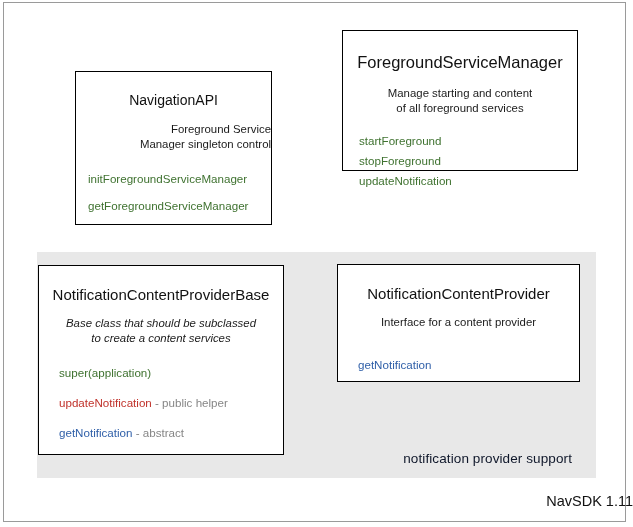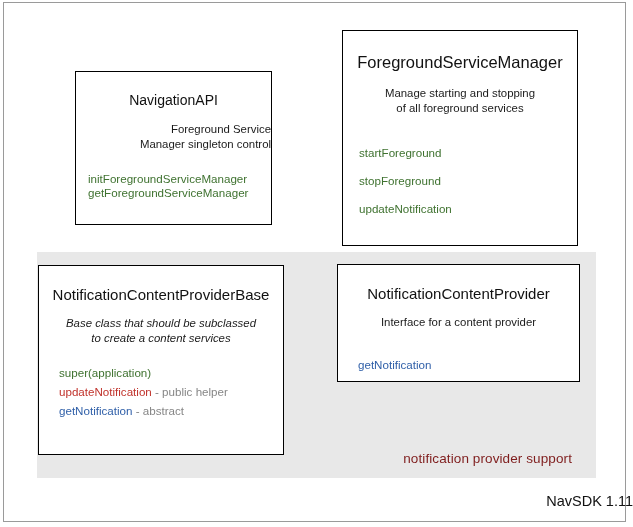--- a/index.html
+++ b/index.html
@@ -41,21 +41,21 @@
     width: 559px;
     height: 226px;
     background: #e8e8e8;
   }
 
   .group-label {
     position: absolute;
     right: 24px;
     bottom: 12px;
     font-size: 13.5px;
-    color: #7f1d1d;
+    color: #0f172a;
     white-space: nowrap;
     letter-spacing: 0.1px;
   }
 
   
   .class-box {
     position: absolute;
     background: #ffffff;
     border: 1.6px solid #000000;
     box-sizing: border-box;
@@ -103,61 +103,62 @@
     font-size: 14px;
     margin-top: 20px;
   }
   #box-navigation-api .box-desc {
     margin-top: 14px;
     text-align: right;
   }
   #box-navigation-api .member-list {
     margin-top: 20px;
     padding-left: 12px;
+    gap: 13px;
   }
 
   
   #box-foreground-service-manager {
     left: 342px;
     top: 30px;
     width: 236px;
-    height: 216px;
+    height: 141px;
   }
   #box-foreground-service-manager .box-title {
     font-size: 16.5px;
     margin-top: 22px;
   }
   #box-foreground-service-manager .box-desc {
     margin-top: 14px;
   }
   #box-foreground-service-manager .member-list {
-    margin-top: 30px;
+    margin-top: 18px;
     padding-left: 16px;
-    gap: 14px;
+    gap: 6px;
   }
 
   
   #box-notification-content-provider-base {
     left: 38px;
     top: 265px;
     width: 246px;
     height: 190px;
   }
   #box-notification-content-provider-base .box-title {
     font-size: 15px;
     margin-top: 20px;
   }
   #box-notification-content-provider-base .box-desc {
     margin-top: 13px;
     font-style: italic;
   }
   #box-notification-content-provider-base .member-list {
     margin-top: 20px;
     padding-left: 20px;
-    gap: 5px;
+    gap: 16px;
   }
 
   
   #box-notification-content-provider {
     left: 337px;
     top: 264px;
     width: 243px;
     height: 118px;
   }
   #box-notification-content-provider .box-title {
@@ -207,21 +208,21 @@
       </div>
       <div class="member">
         <span class="m-green">getForegroundServiceManager</span><span class="m-note"></span>
       </div>
     </div>
   </div>
 
   <div class="class-box" id="box-foreground-service-manager">
     <div class="box-title">ForegroundServiceManager</div>
     <div class="box-desc">
-      <div>Manage starting and stopping</div>
+      <div>Manage starting and content</div>
       <div>of all foreground services</div>
     </div>
     <div class="member-list">
       <div class="member">
         <span class="m-green">startForeground</span><span class="m-note"></span>
       </div>
       <div class="member">
         <span class="m-green">stopForeground</span><span class="m-note"></span>
       </div>
       <div class="member">

